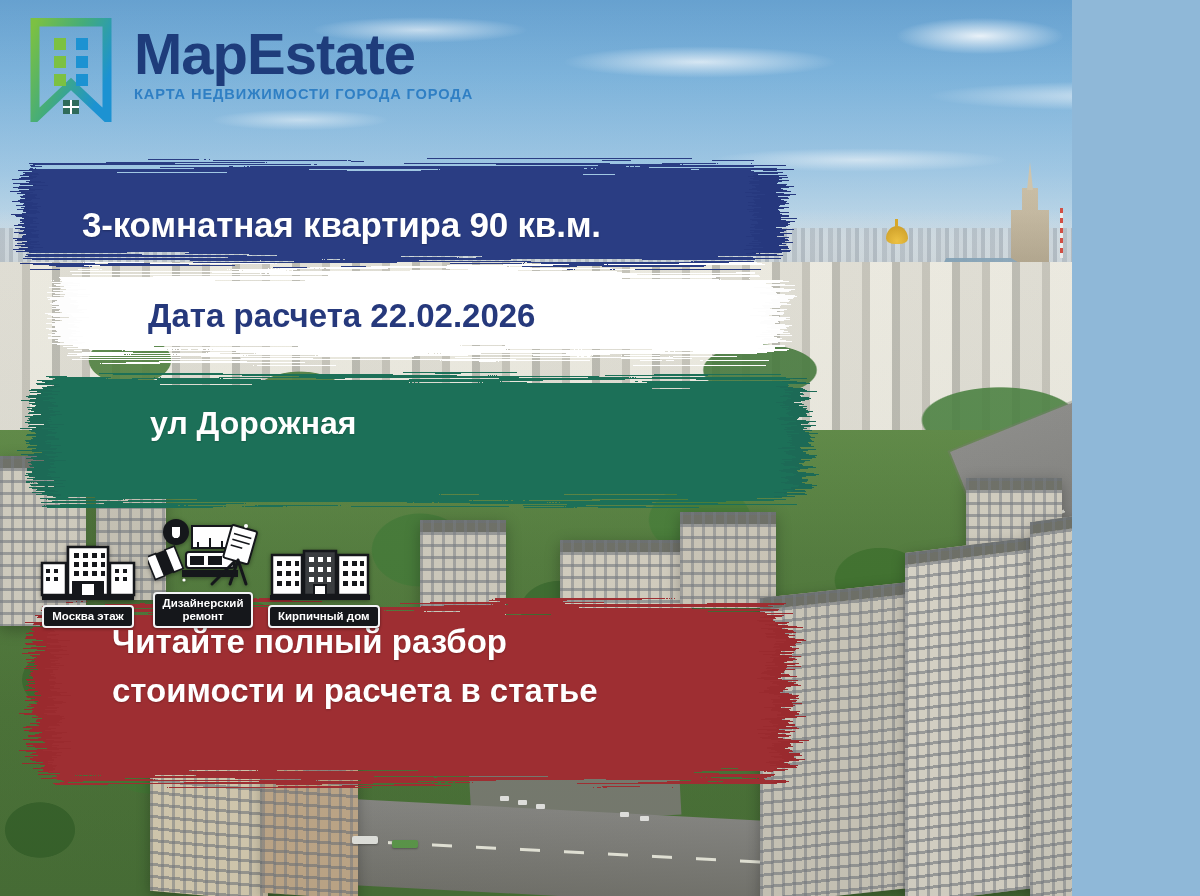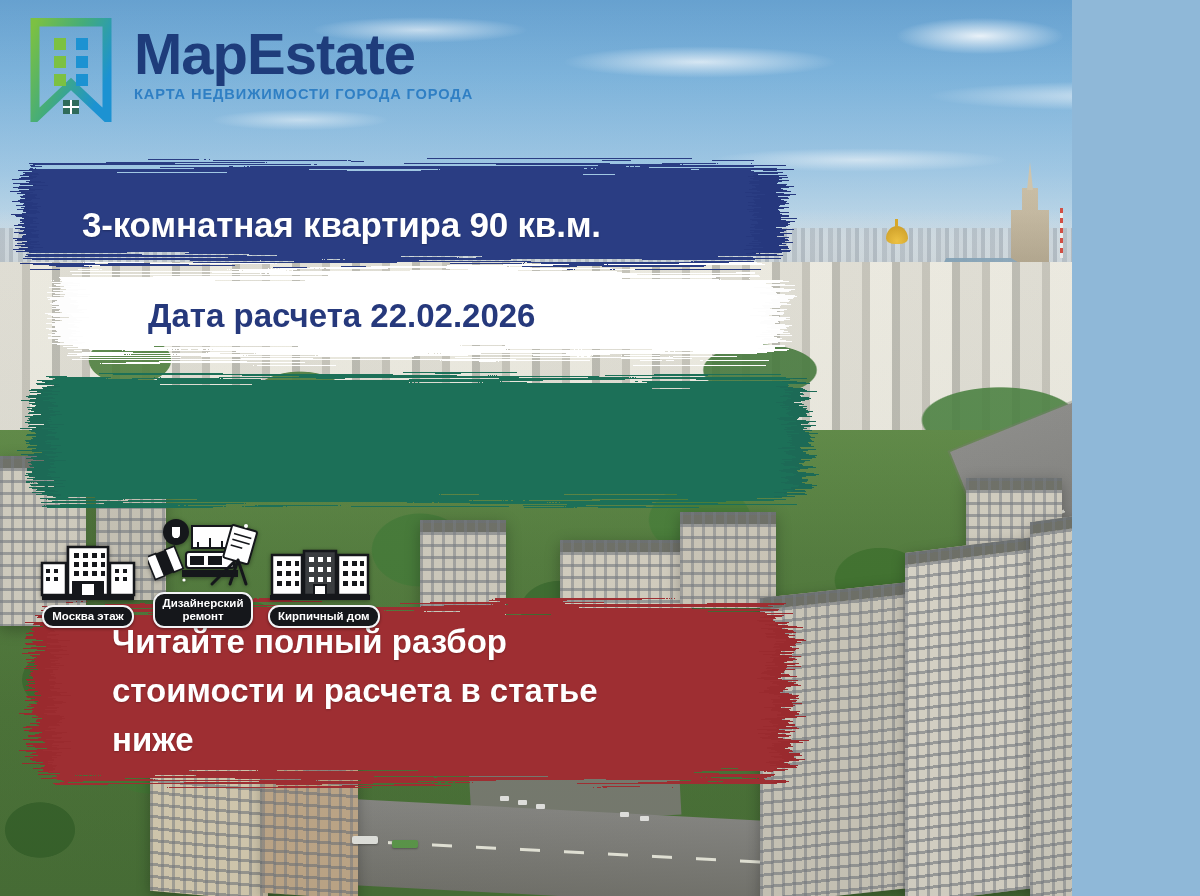--- a/index.html
+++ b/index.html
@@ -207,21 +207,21 @@
   }
 
   
   .badges { position:absolute; left:38px; top:518px; display:flex; align-items:flex-end; gap:10px; }
   .badge { position:relative; width:auto; text-align:center; }
   .badge-art {
     position:relative; margin:0 auto 2px; filter:drop-shadow(0 1px 2px rgba(0,0,0,.4));
   }
   .badge-label {
     display:inline-block; background:#15171b; color:#ffffff;
-    border:2px solid #f3f4f6; border-radius:11px;
+    border:2px solid #f3f4f6; border-radius:4px;
     font-size:11.5px; font-weight:bold; line-height:1.12;
     padding:3px 8px; white-space:pre-line;
     box-shadow:0 1px 3px rgba(0,0,0,.45);
   }
 
   
   .art-sm { display:block; }
 </style>
 </head>
 <body>
@@ -388,25 +388,25 @@
     </div>
     <div class="logo-word">
       <div class="logo-title">MapEstate</div>
       <div class="logo-sub">КАРТА НЕДВИЖИМОСТИ ГОРОДА ГОРОДА</div>
     </div>
   </div>
 
   <div class="t-navy">3-комнатная квартира 90 кв.м.</div>
   <div class="t-date">Дата расчета 22.02.2026</div>
   <div class="t-addr">
+    <div>ул Дорожная</div>
   </div>
   <div class="t-cta">
     <div>Читайте полный разбор</div>
     <div>стоимости и расчета в статье</div>
-    <div>ниже</div>
   </div>
 
   <div class="badges">
 
     <div class="badge">
       <div class="badge-art">
         <svg class="art-sm" viewBox="0 0 100 62" width="100" height="62">
           <g stroke="#15171b" stroke-width="2.5" fill="#ffffff">
             <rect x="4" y="22" width="24" height="32"></rect>
             <rect x="72" y="22" width="24" height="32"></rect>

